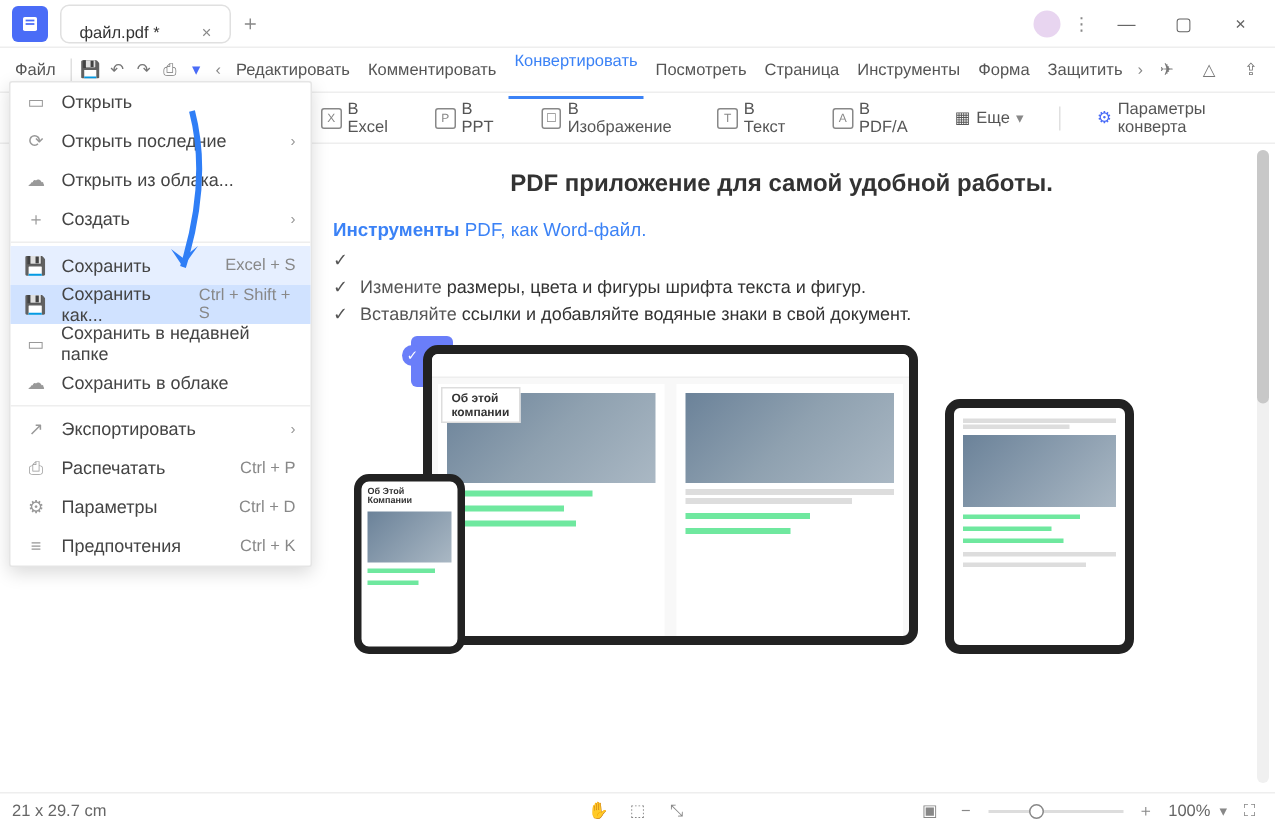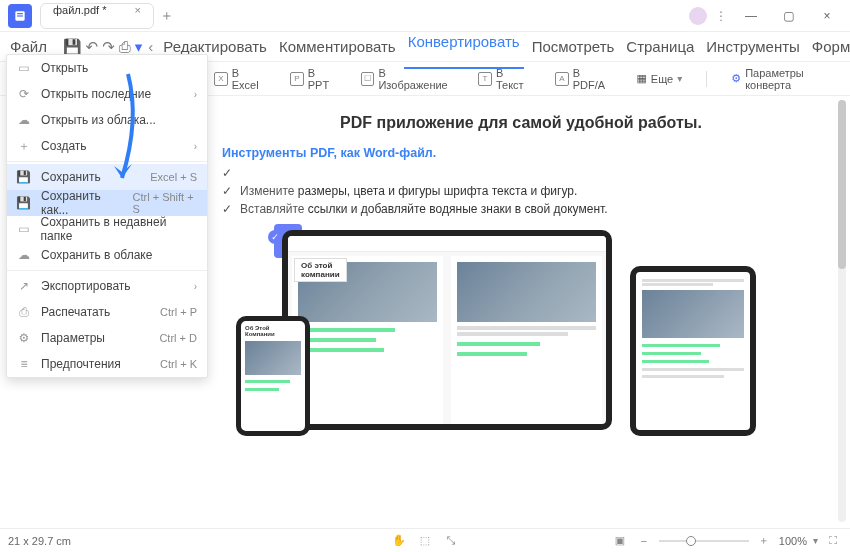--- a/index.html
+++ b/index.html
@@ -2,30 +2,30 @@
 <html><head>
 <meta charset="utf-8">
 <style>
 * { margin: 0; padding: 0; box-sizing: border-box; font-family: -apple-system, "Segoe UI", Arial, sans-serif; }
 body { width: 850px; height: 552px; background: #fff; overflow: hidden; position: relative; font-size: 12px; color: #333; }
 
 
 .titlebar { height: 32px; display: flex; align-items: center; background: #fff; border-bottom: 1px solid #eee; }
 .app-icon { width: 24px; height: 24px; margin: 0 8px; background: #4a6cf7; border-radius: 4px; display: flex; align-items: center; justify-content: center; }
 .app-icon svg { width: 14px; height: 14px; }
-.tab { display: flex; align-items: flex-start; height: 26px; padding: 0 12px; background: #fff; border: 1px solid #e0e0e0; border-radius: 6px; margin-right: 0; gap: 28px; font-size: 11px; }
+.tab { display: flex; align-items: flex-end; height: 26px; padding: 0 12px; background: #fff; border: 1px solid #e0e0e0; border-radius: 6px; margin-right: 0; gap: 28px; font-size: 11px; }
 .tab-close { color: #888; cursor: pointer; }
 .plus-tab { color: #888; margin-left: 6px; font-size: 14px; }
 .titlebar-right { margin-left: auto; display: flex; align-items: center; gap: 8px; padding-right: 8px; }
 .avatar { width: 18px; height: 18px; border-radius: 50%; background: #e8d5f0; }
 .win-btn { width: 30px; height: 24px; display: flex; align-items: center; justify-content: center; color: #666; }
 .dots { color: #888; letter-spacing: 1px; }
 
 
-.toolbar { height: 30px; display: flex; align-items: center; padding: 0 6px; border-bottom: 1px solid #eee; gap: 4px; font-size: 15px; }
+.toolbar { height: 30px; display: flex; align-items: center; padding: 0 6px; border-bottom: 1px solid #eee; gap: 4px; font-size: 11px; }
 .tb-icon { width: 20px; height: 20px; display: flex; align-items: center; justify-content: center; color: #777; }
 .sep { width: 1px; height: 16px; background: #e0e0e0; margin: 0 2px; }
 .menu-link { padding: 0 4px; color: #555; white-space: nowrap; cursor: pointer; }
 .menu-link.active { color: #3b82f6; border-bottom: 2px solid #3b82f6; padding-bottom: 17px; margin-bottom: -8px; }
 .chev { color: #888; padding: 0 2px; }
 
 
 .subbar { height: 34px; display: flex; align-items: center; padding-left: 214px; gap: 22px; border-bottom: 1px solid #eee; font-size: 11px; color: #555; }
 .sub-item { display: flex; align-items: center; gap: 4px; }
 .sub-icon { width: 14px; height: 14px; border: 1.2px solid #888; border-radius: 2px; display: flex; align-items: center; justify-content: center; font-size: 8px; color: #888; }
@@ -45,21 +45,21 @@
 
 .arrow-ann { position: absolute; top: 70px; left: 108px; z-index: 60; pointer-events: none; }
 
 
 .doc { position: absolute; top: 96px; left: 0; right: 0; bottom: 24px; background: #fff; padding: 18px 30px 0 222px; overflow: hidden; }
 .action-btn { position: absolute; top: 108px; right: 30px; border: 1px solid #d1d5db; border-radius: 14px; padding: 4px 12px; display: flex; align-items: center; gap: 6px; font-size: 11px; color: #333; background: #fff; }
 .action-btn .ic { color: #4a6cf7; }
 h1 { font-size: 16px; font-weight: 700; text-align: center; margin-bottom: 14px; }
 .para { font-size: 12px; line-height: 1.6; text-align: justify; margin-bottom: 12px; }
 .sub-h { color: #3b82f6; font-size: 12.5px; font-weight: 600; margin-bottom: 6px; }
-.sub-h b { font-weight: 700; }
+.sub-h b { font-weight: 400; }
 .bullets { list-style: none; }
 .bullets li { display: flex; gap: 8px; font-size: 12px; margin-bottom: 4px; }
 .bullets .chk { color: #555; }
 .bullets .lead { color: #555; }
 
 
 .devices { position: relative; margin-top: 14px; height: 208px; }
 .laptop { position: absolute; left: 60px; top: 0; width: 330px; height: 200px; background: #f8f8f8; border: 6px solid #222; border-radius: 10px; overflow: hidden; }
 .lap-header { height: 16px; background: #fff; border-bottom: 1px solid #eee; }
 .lap-body { display: flex; height: 100%; }

